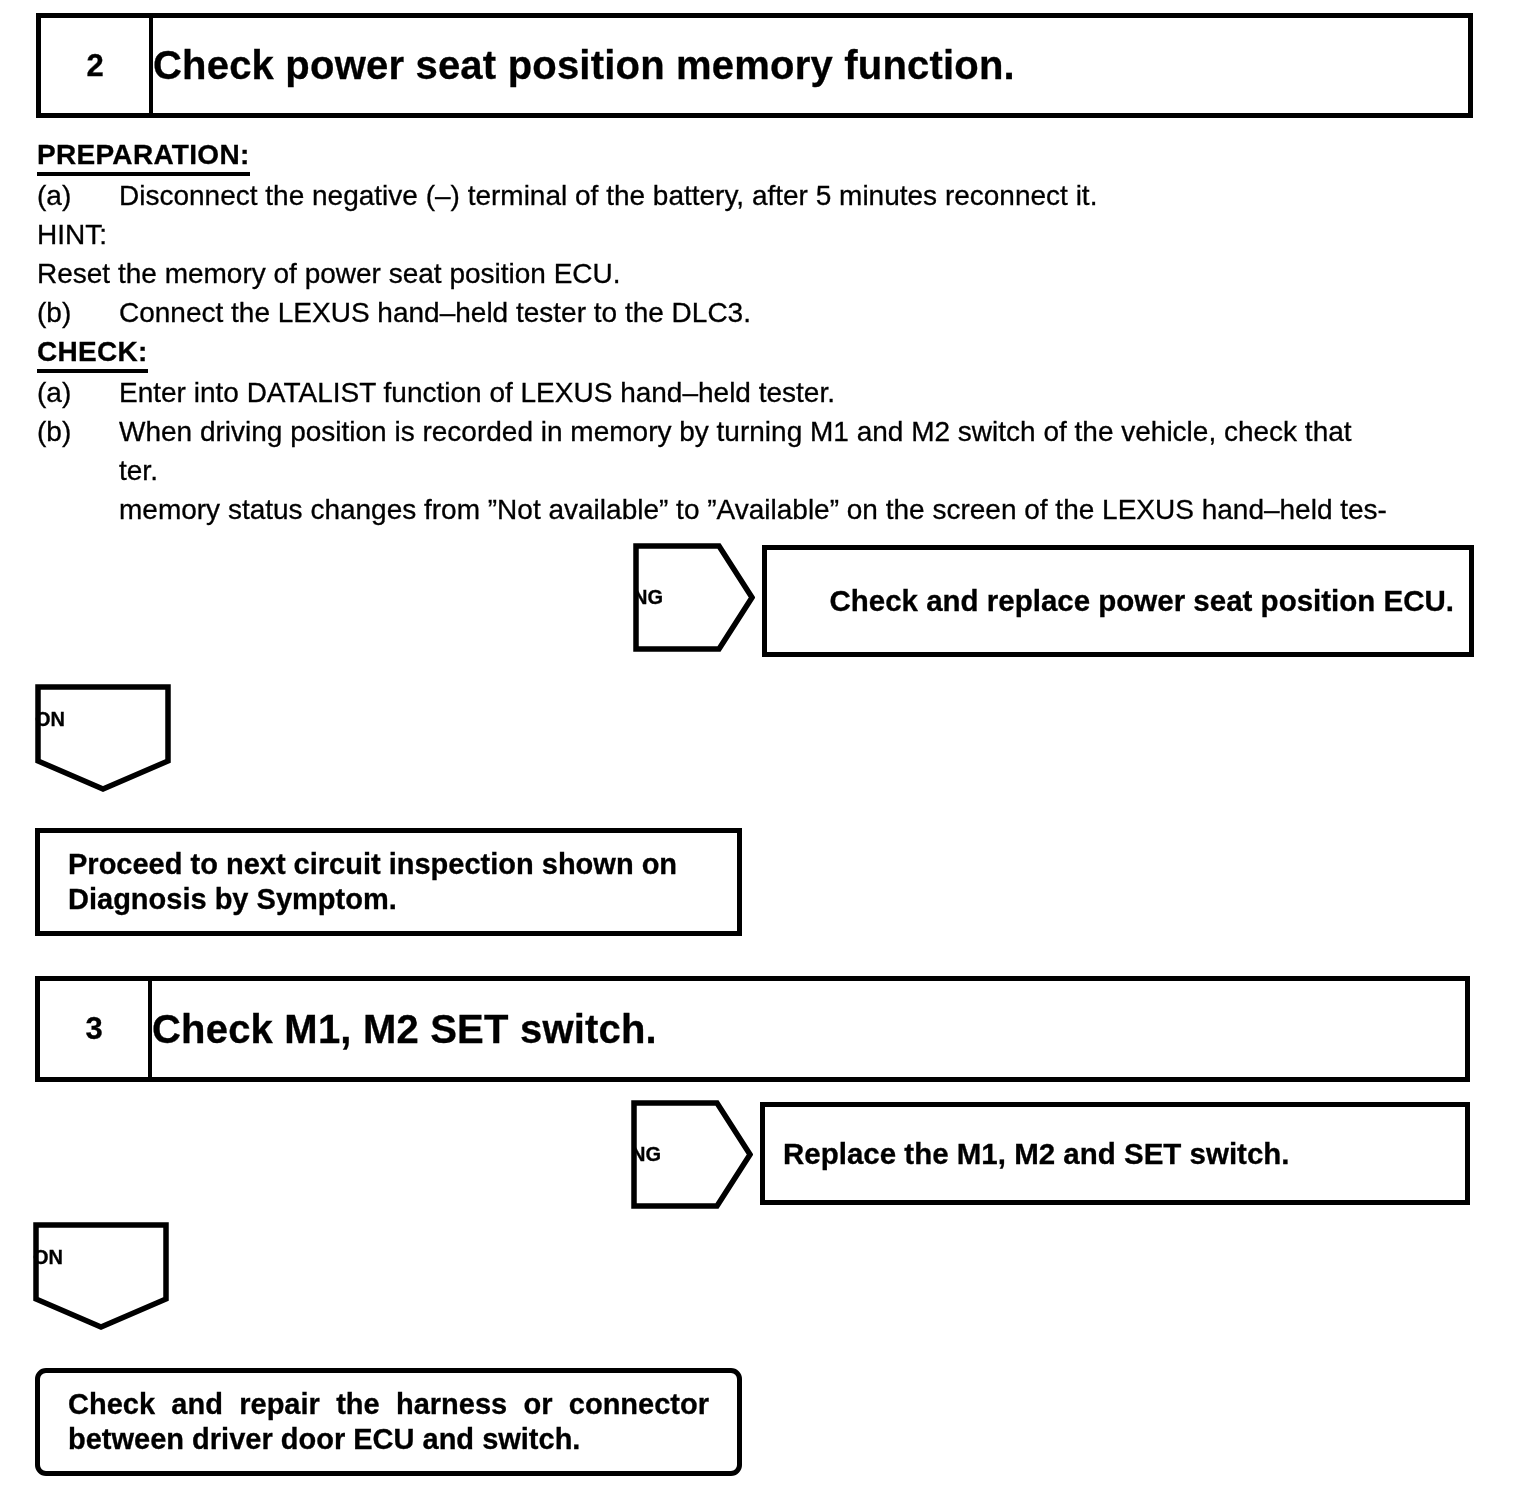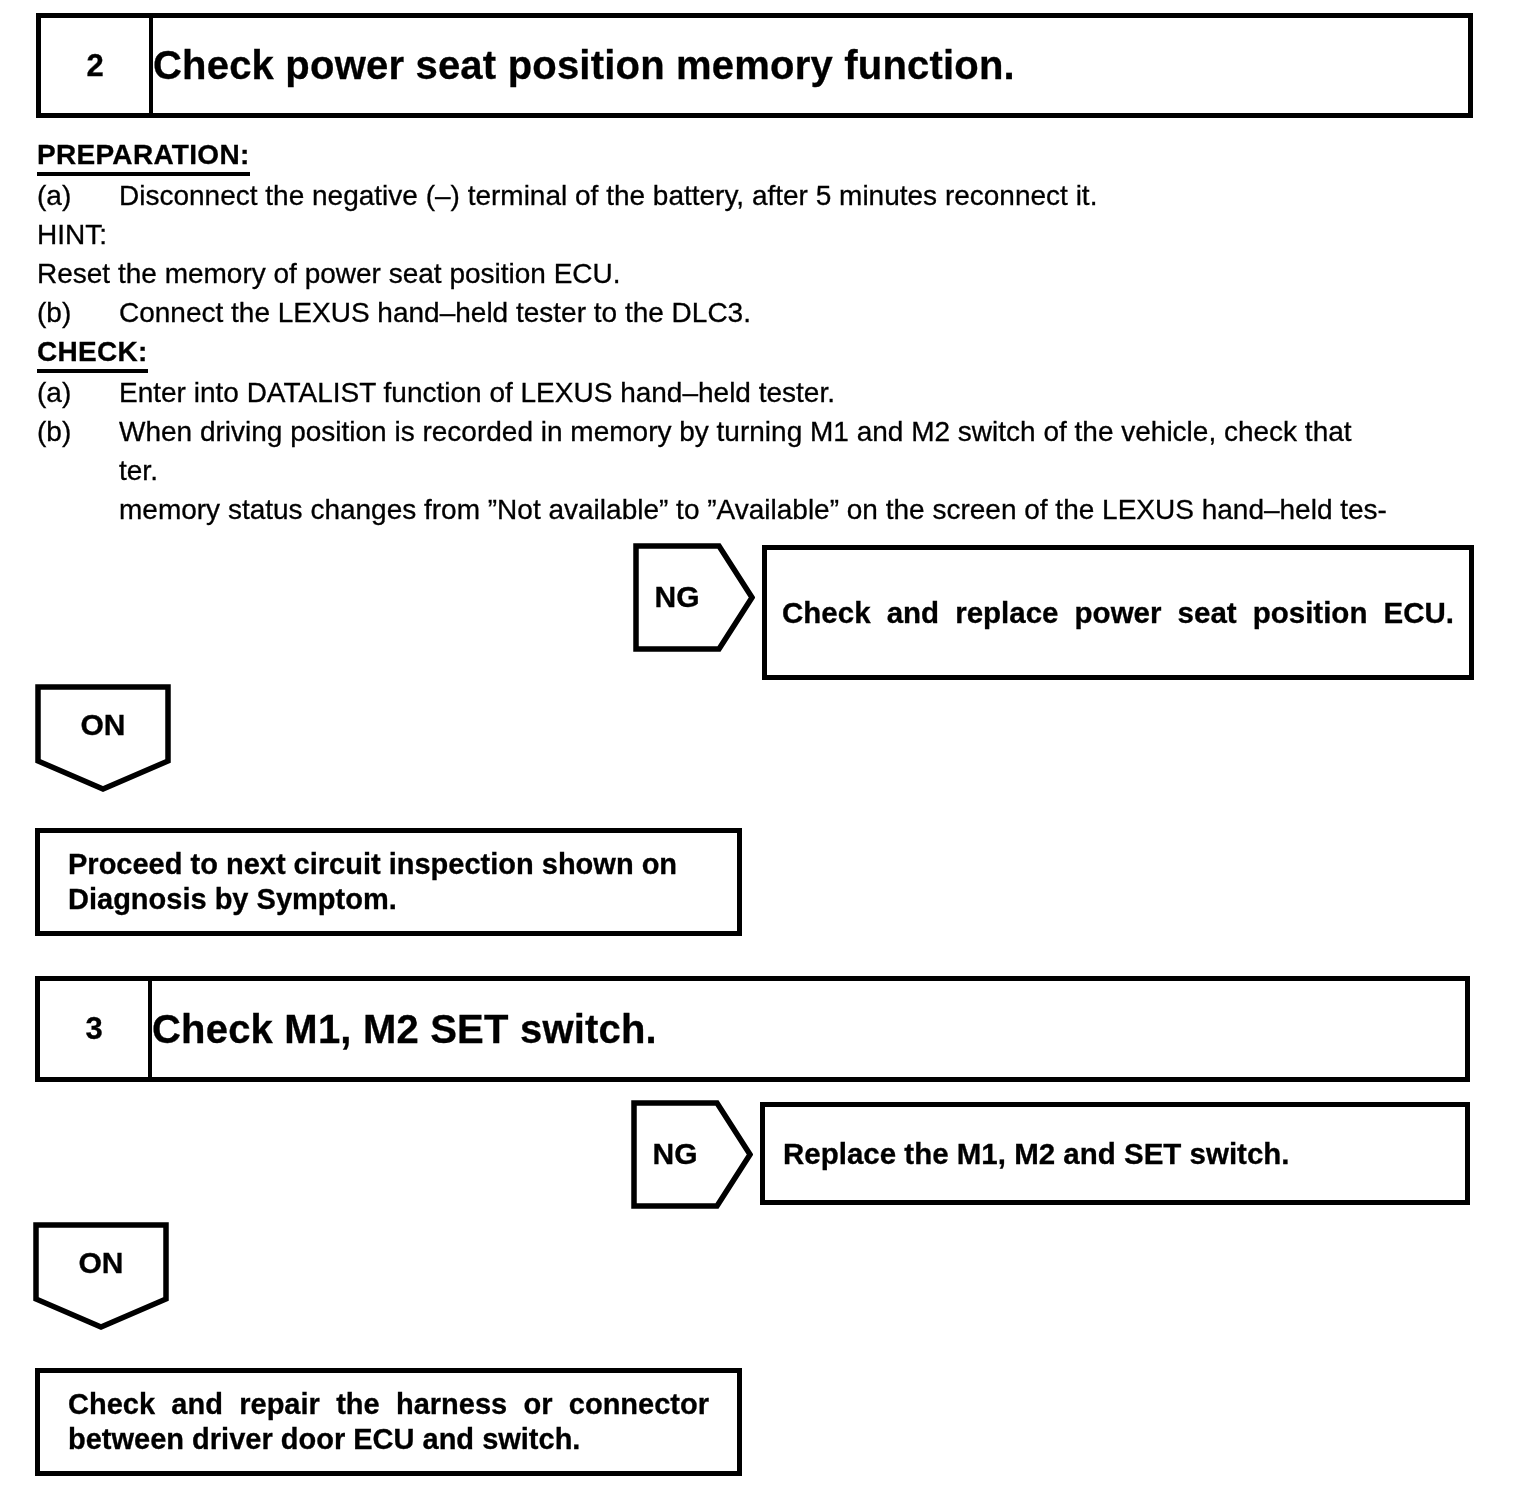--- a/index.html
+++ b/index.html
@@ -61,44 +61,43 @@
     padding-bottom: 2px;
     letter-spacing: 0.3px;
   }
 
   
   .pent { position: absolute; }
   .pent svg { position: absolute; left: 0; top: 0; }
   .pent .pent-label {
     position: absolute;
     font-weight: bold;
-    font-size: 30px;
-    text-align: center;
+    font-size: 20px;
   }
   .ng .pent-label { left: 0; width: 88px; top: 50%; transform: translateY(-52%); }
   .on .pent-label { left: 0; width: 136px; top: 24px; }
 
   
   .result-box {
     position: absolute;
     box-sizing: border-box;
     border: 5px solid #000;
     background: #fff;
     display: flex;
     flex-direction: column;
     justify-content: center;
     font-weight: bold;
   }
   .result-box .rline { display: block; }
   .justify { text-align: justify; text-align-last: justify; }
 
-  #ng1-box { left: 762px; top: 545px; width: 712px; height: 135px; padding: 0 15px; font-size: 29.5px; }
+  #ng1-box { left: 762px; top: 545px; width: 712px; height: 112px; padding: 0 15px; font-size: 29.5px; align-items: flex-end; }
   #ng2-box { left: 760px; top: 1102px; width: 710px; height: 103px; padding: 0 18px; font-size: 29.5px; }
   #on1-box { left: 35px; top: 828px; width: 707px; height: 108px; padding: 4px 28px; font-size: 29px; line-height: 35px; }
-  #on2-box { left: 35px; top: 1368px; width: 707px; height: 108px; padding: 0 28px; font-size: 29px; line-height: 35px; }
+  #on2-box { left: 35px; top: 1368px; width: 707px; height: 108px; padding: 0 28px; font-size: 29px; line-height: 35px; border-radius: 11px; }
 
   #ng1 { left: 633px; top: 543px; width: 122px; height: 109px; }
   #ng2 { left: 631px; top: 1100px; width: 122px; height: 109px; }
   #on1 { left: 35px;  top: 684px; width: 136px; height: 110px; }
   #on2 { left: 33px;  top: 1222px; width: 136px; height: 110px; }
 </style>
 </head>
 <body>
 
 <div class="page">

